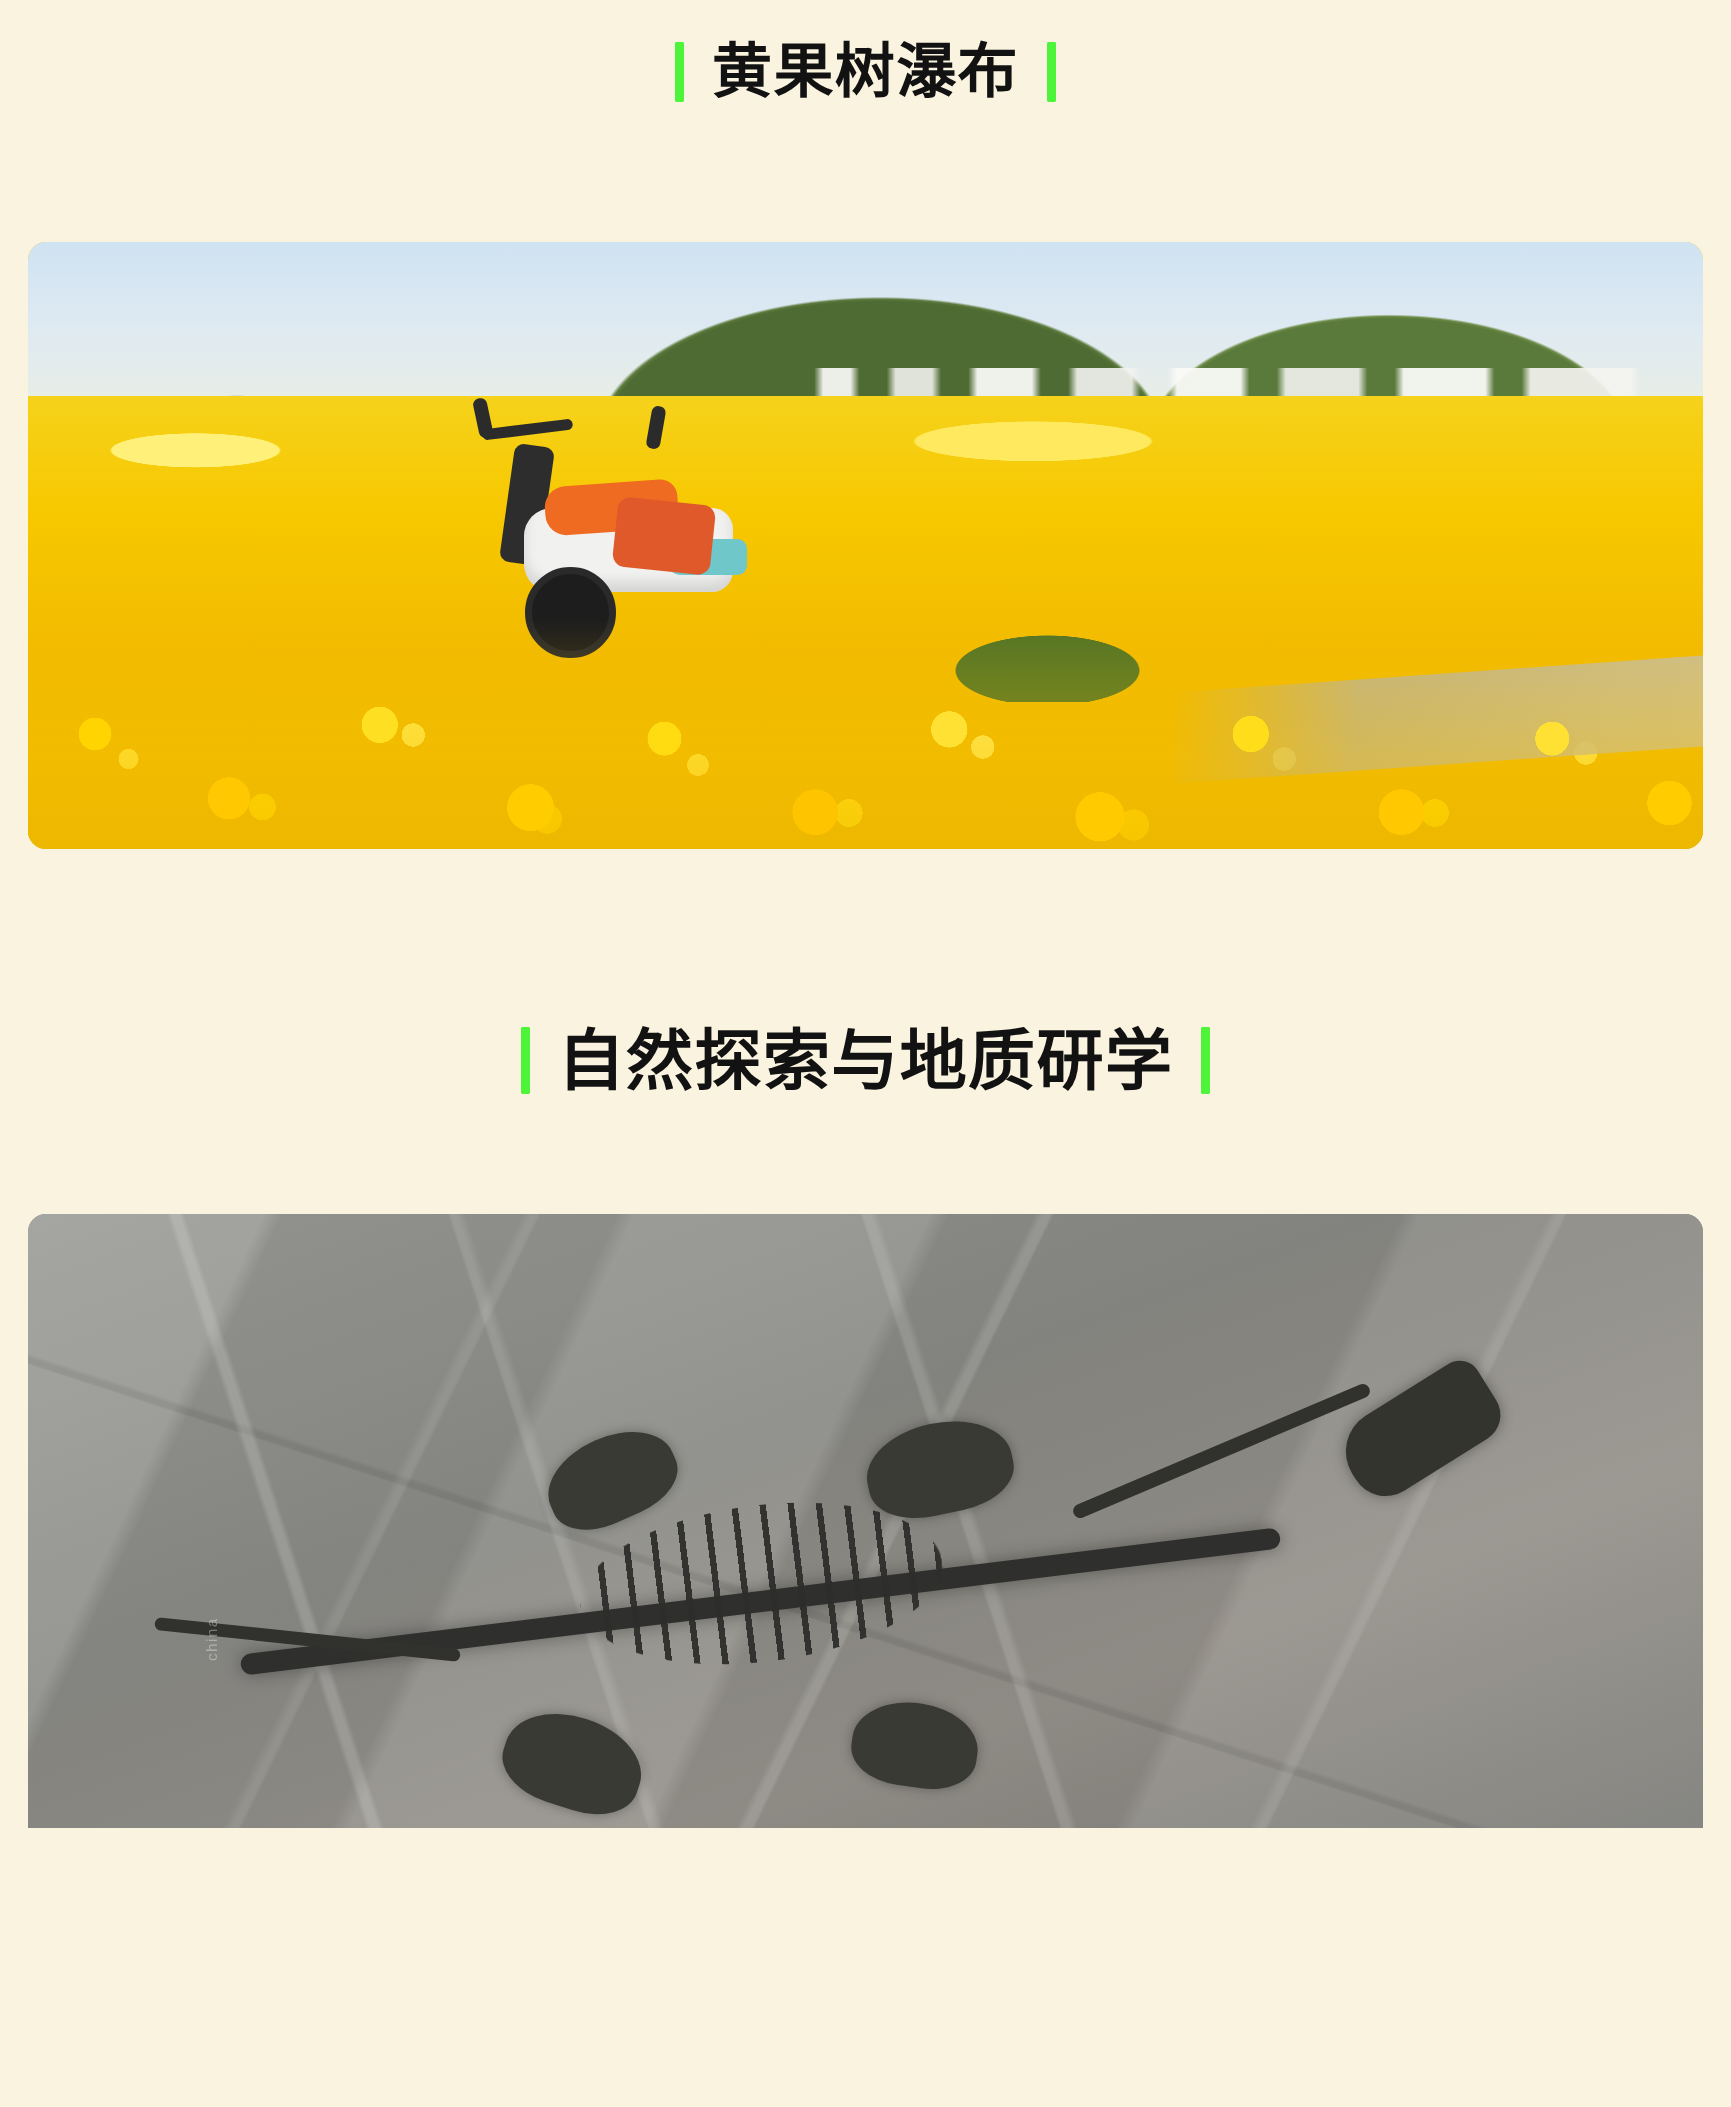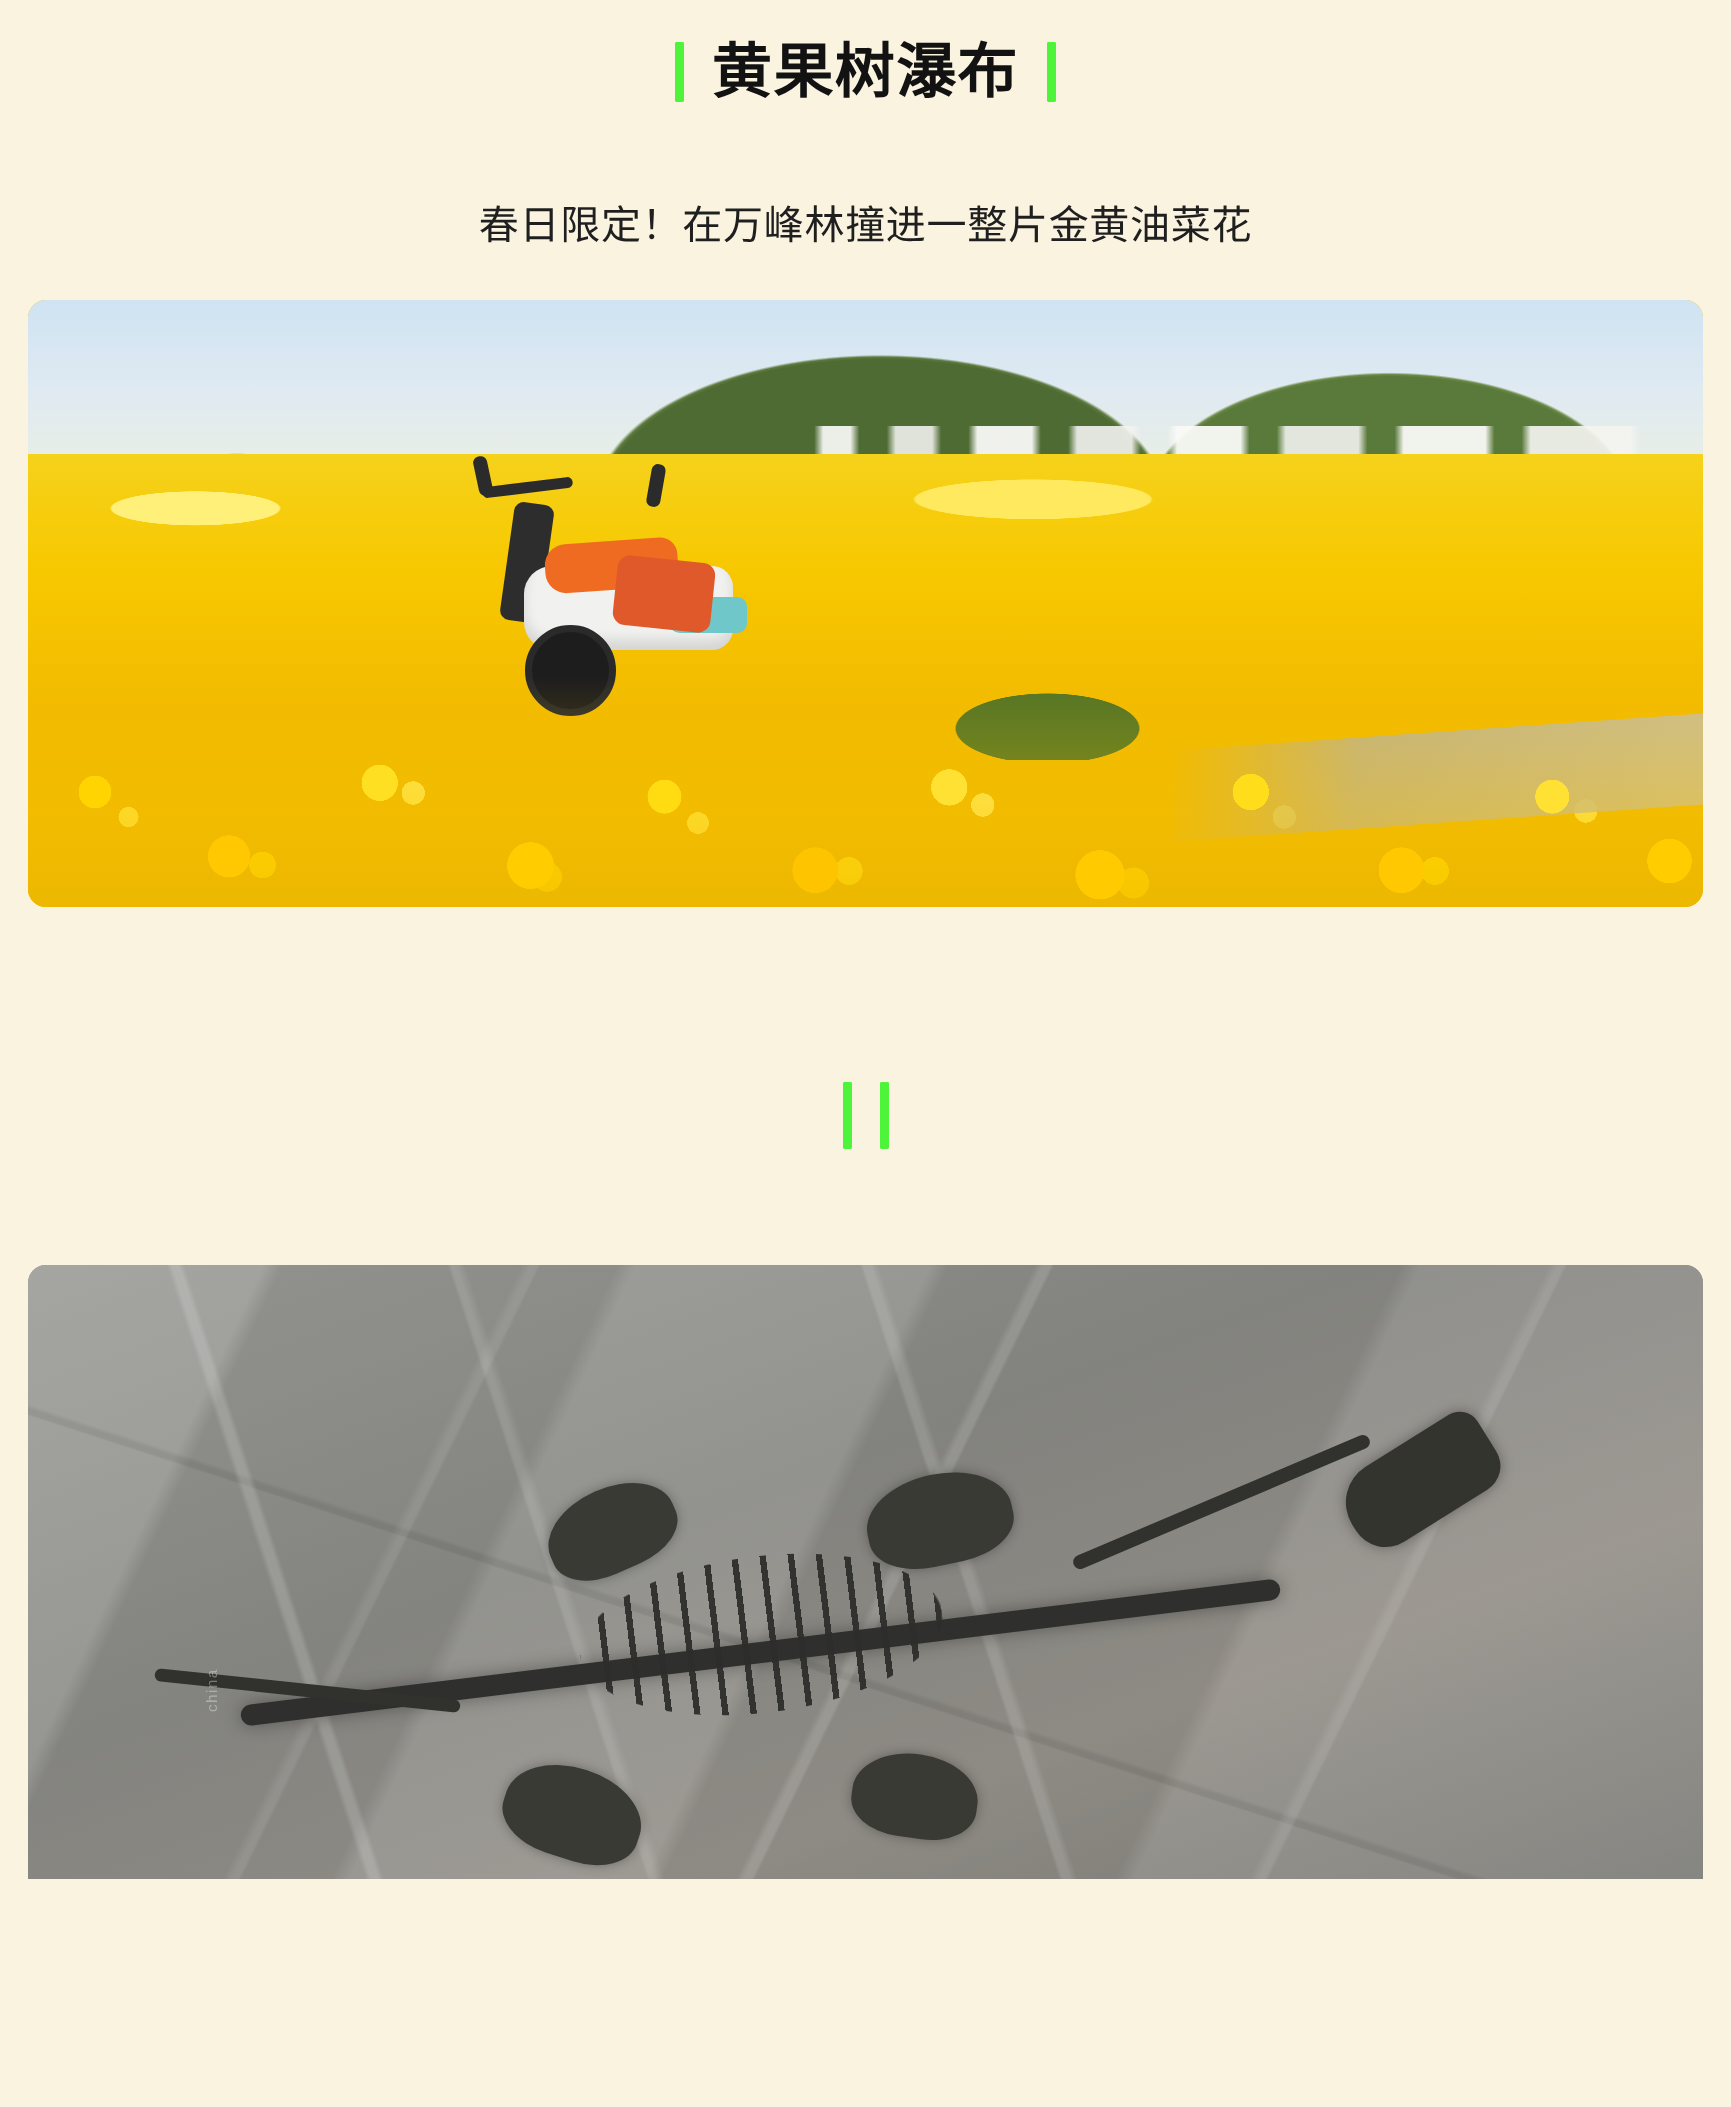--- a/index.html
+++ b/index.html
@@ -300,21 +300,20 @@
       <span class="bar tall"></span>
       <span class="sec-title">黄果树瀑布</span>
       <span class="bar tall"></span>
     </div>
 
     <div class="sp-56"></div>
 
 
     <div class="sp-70"></div>
 
-    <div class="sec-desc">春日限定！在万峰林撞进一整片金黄油菜花</div>
 
     <div class="sp-70"></div>
 
     <div class="photo photo1">
       <div class="p1-sky"></div>
       <div class="p1-mtn-far"></div>
       <div class="p1-hill"></div>
       <div class="p1-hill2"></div>
       <div class="p1-vill"></div>
       <div class="p1-field"></div>
@@ -335,20 +334,21 @@
     </div>
   </div>
 
   <div class="sp-150"></div>
   <div class="sp-100"></div>
 
   <div class="section">
 
     <div class="sec-head">
       <span class="bar tall2"></span>
+      <span class="sec-title big">自然探索与地质研学</span>
       <span class="bar tall2"></span>
     </div>
 
     <div class="sp-56"></div>
 
 
     <div class="sp-70"></div>
 
 
     <div class="sp-40"></div>

